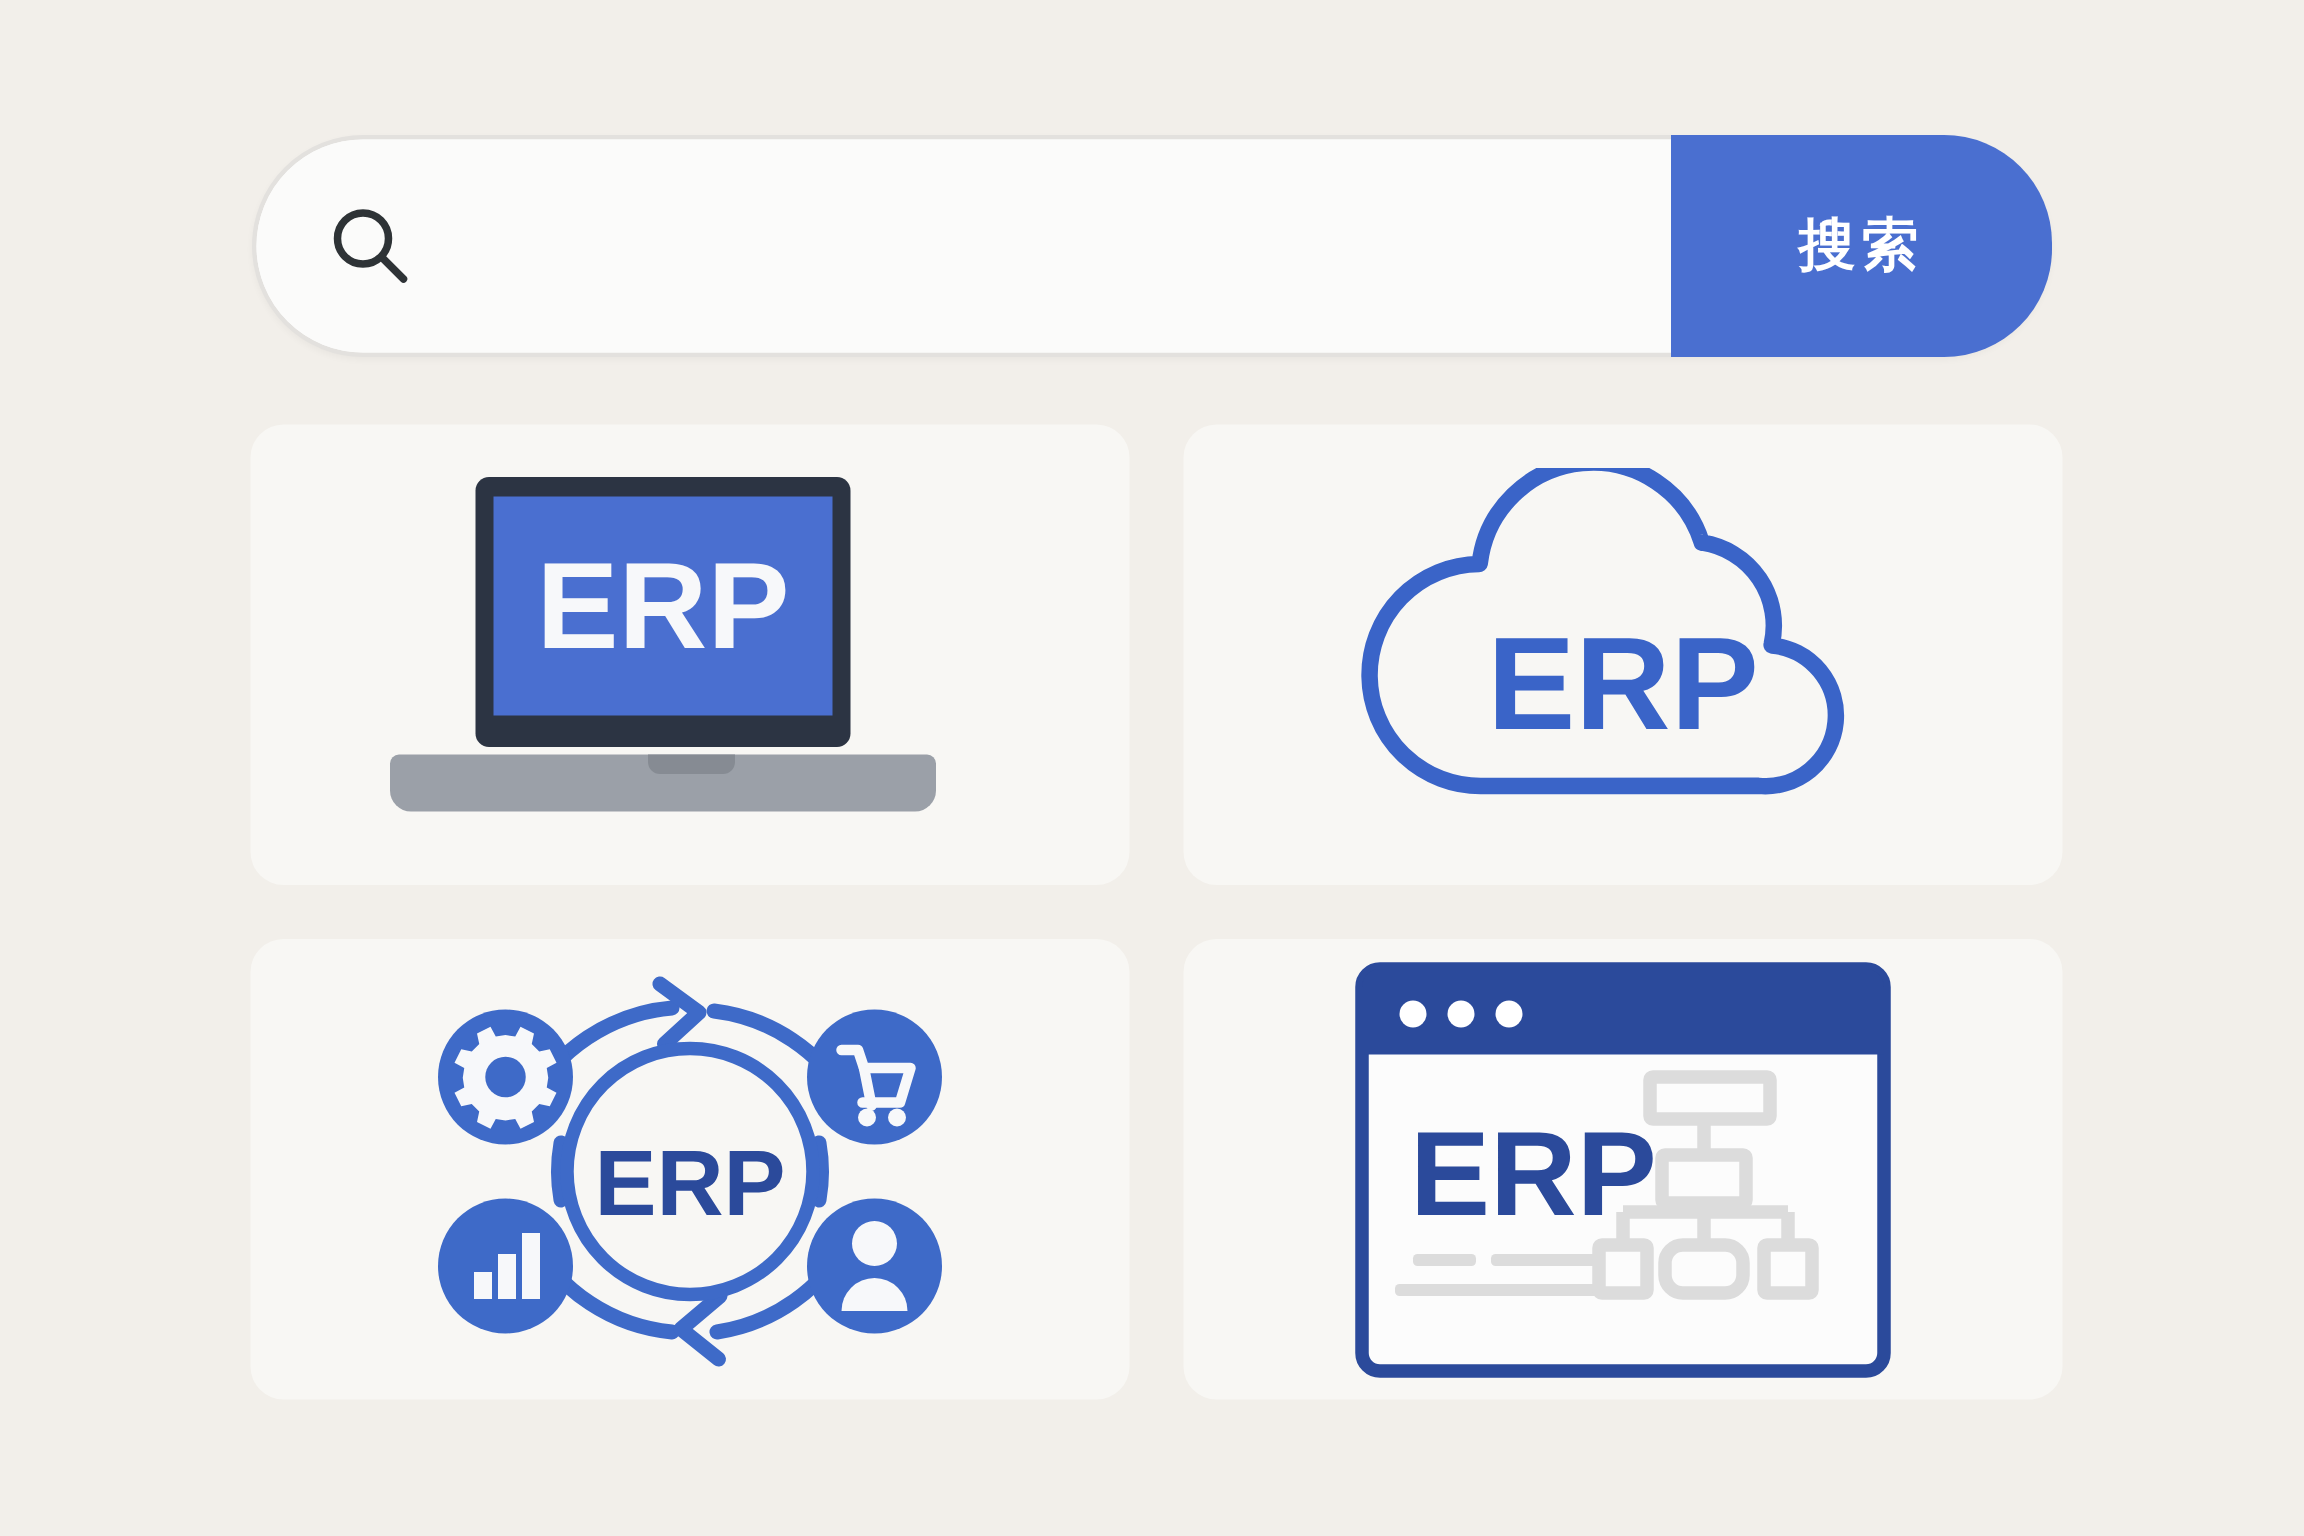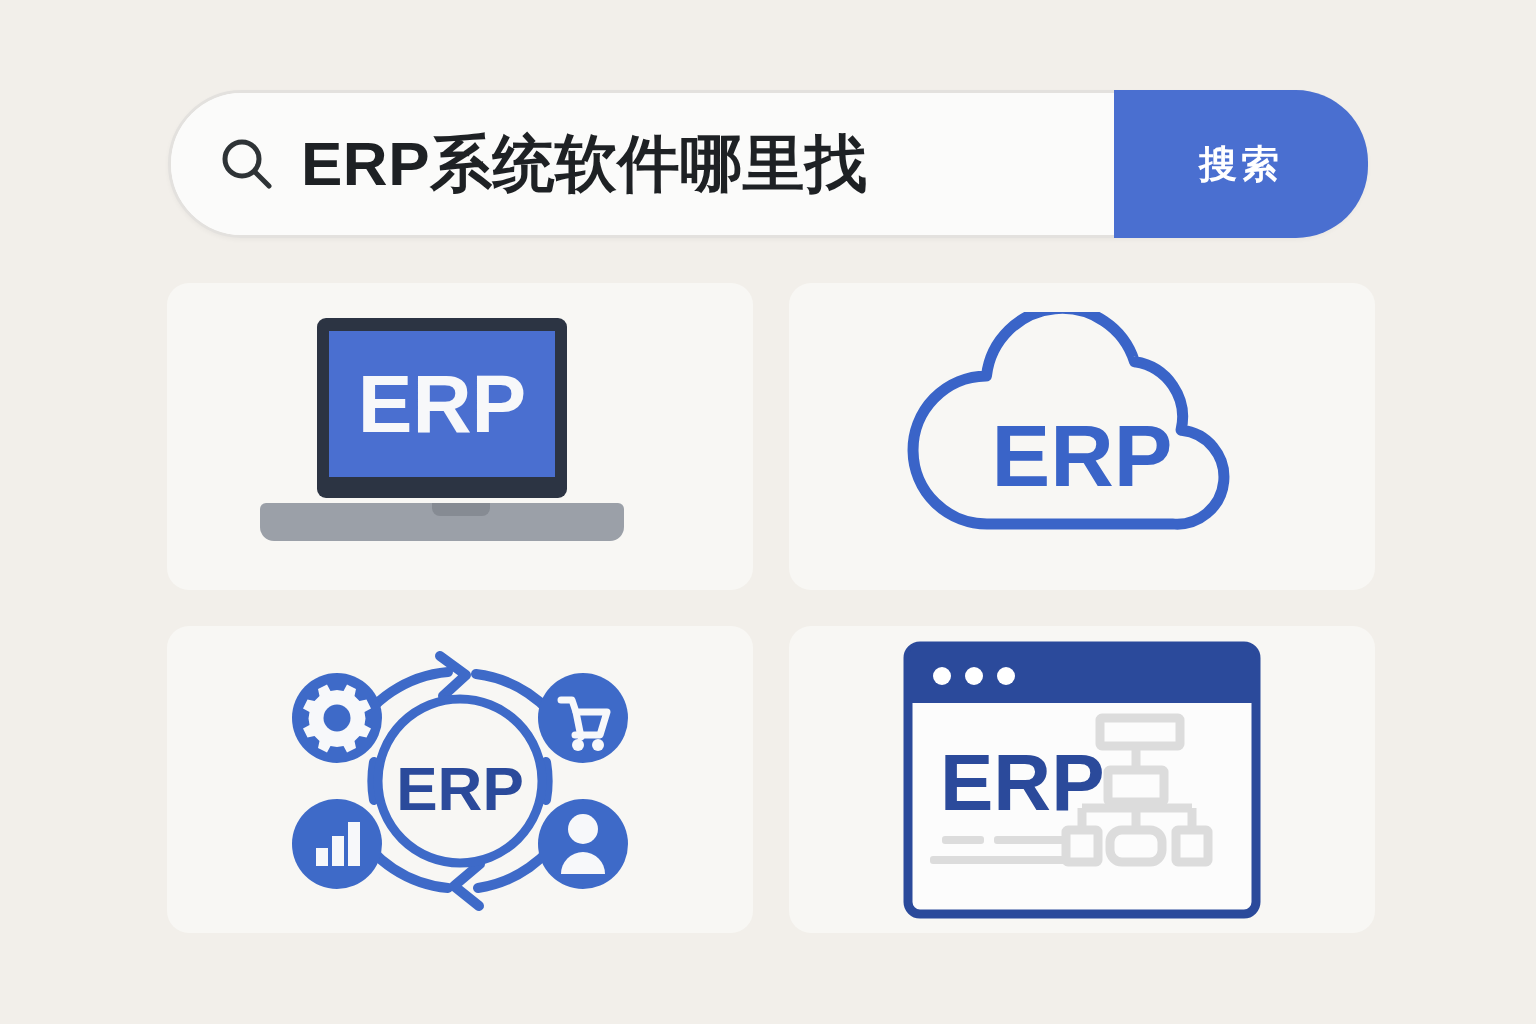--- a/index.html
+++ b/index.html
@@ -99,21 +99,20 @@
 </style>
 </head>
 <body>
 
 <div id="search-bar">
   <div id="search-input-area">
     <svg class="magnifier" viewBox="0 0 56 56" aria-hidden="true">
       <circle cx="23" cy="23" r="17" fill="none" stroke="#2e3336" stroke-width="5"></circle>
       <line x1="35.5" y1="35.5" x2="50" y2="50" stroke="#2e3336" stroke-width="5" stroke-linecap="round"></line>
     </svg>
-    <span id="search-text">ERP系统软件哪里找</span>
   </div>
   <div id="search-button">
     <span id="search-button-label">搜索</span>
   </div>
 </div>
 
 <div id="cards">
 
   <div class="card">
     <svg width="400" height="245" viewBox="0 0 400 245">

